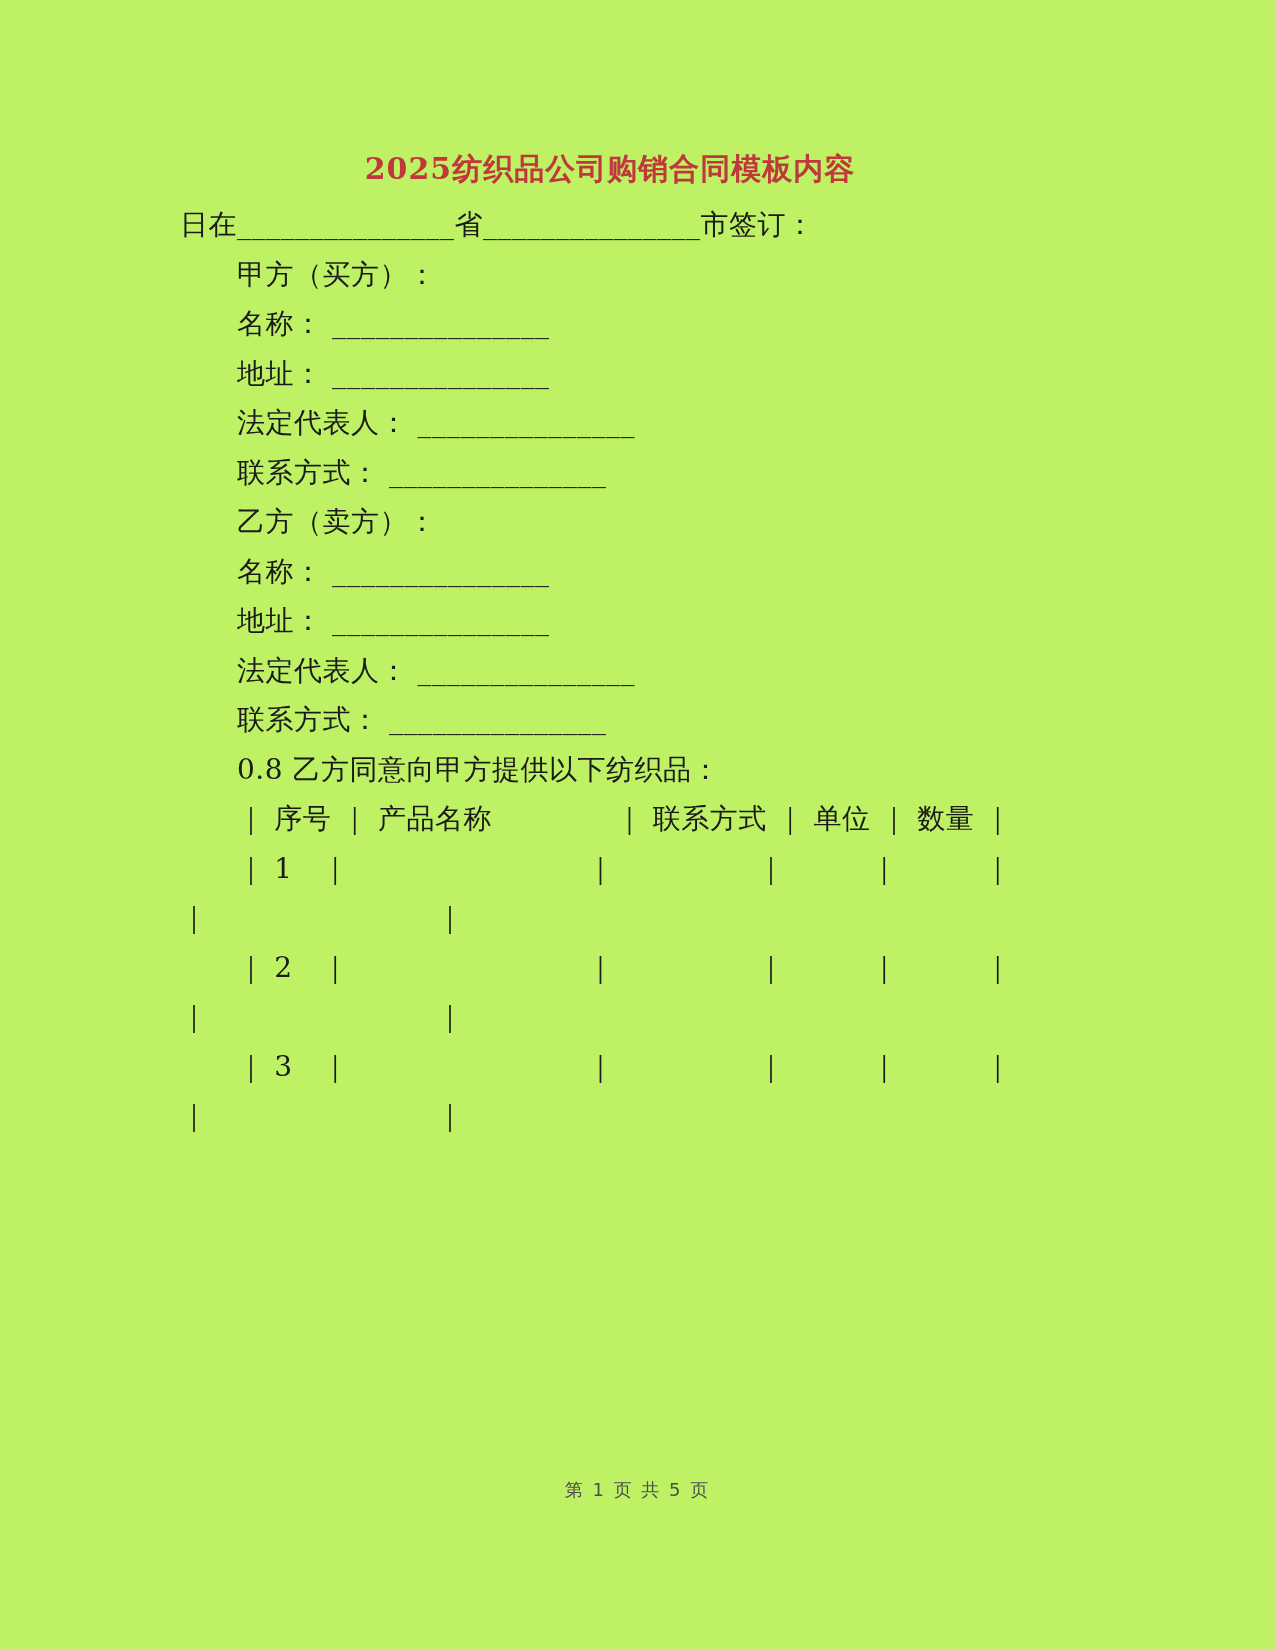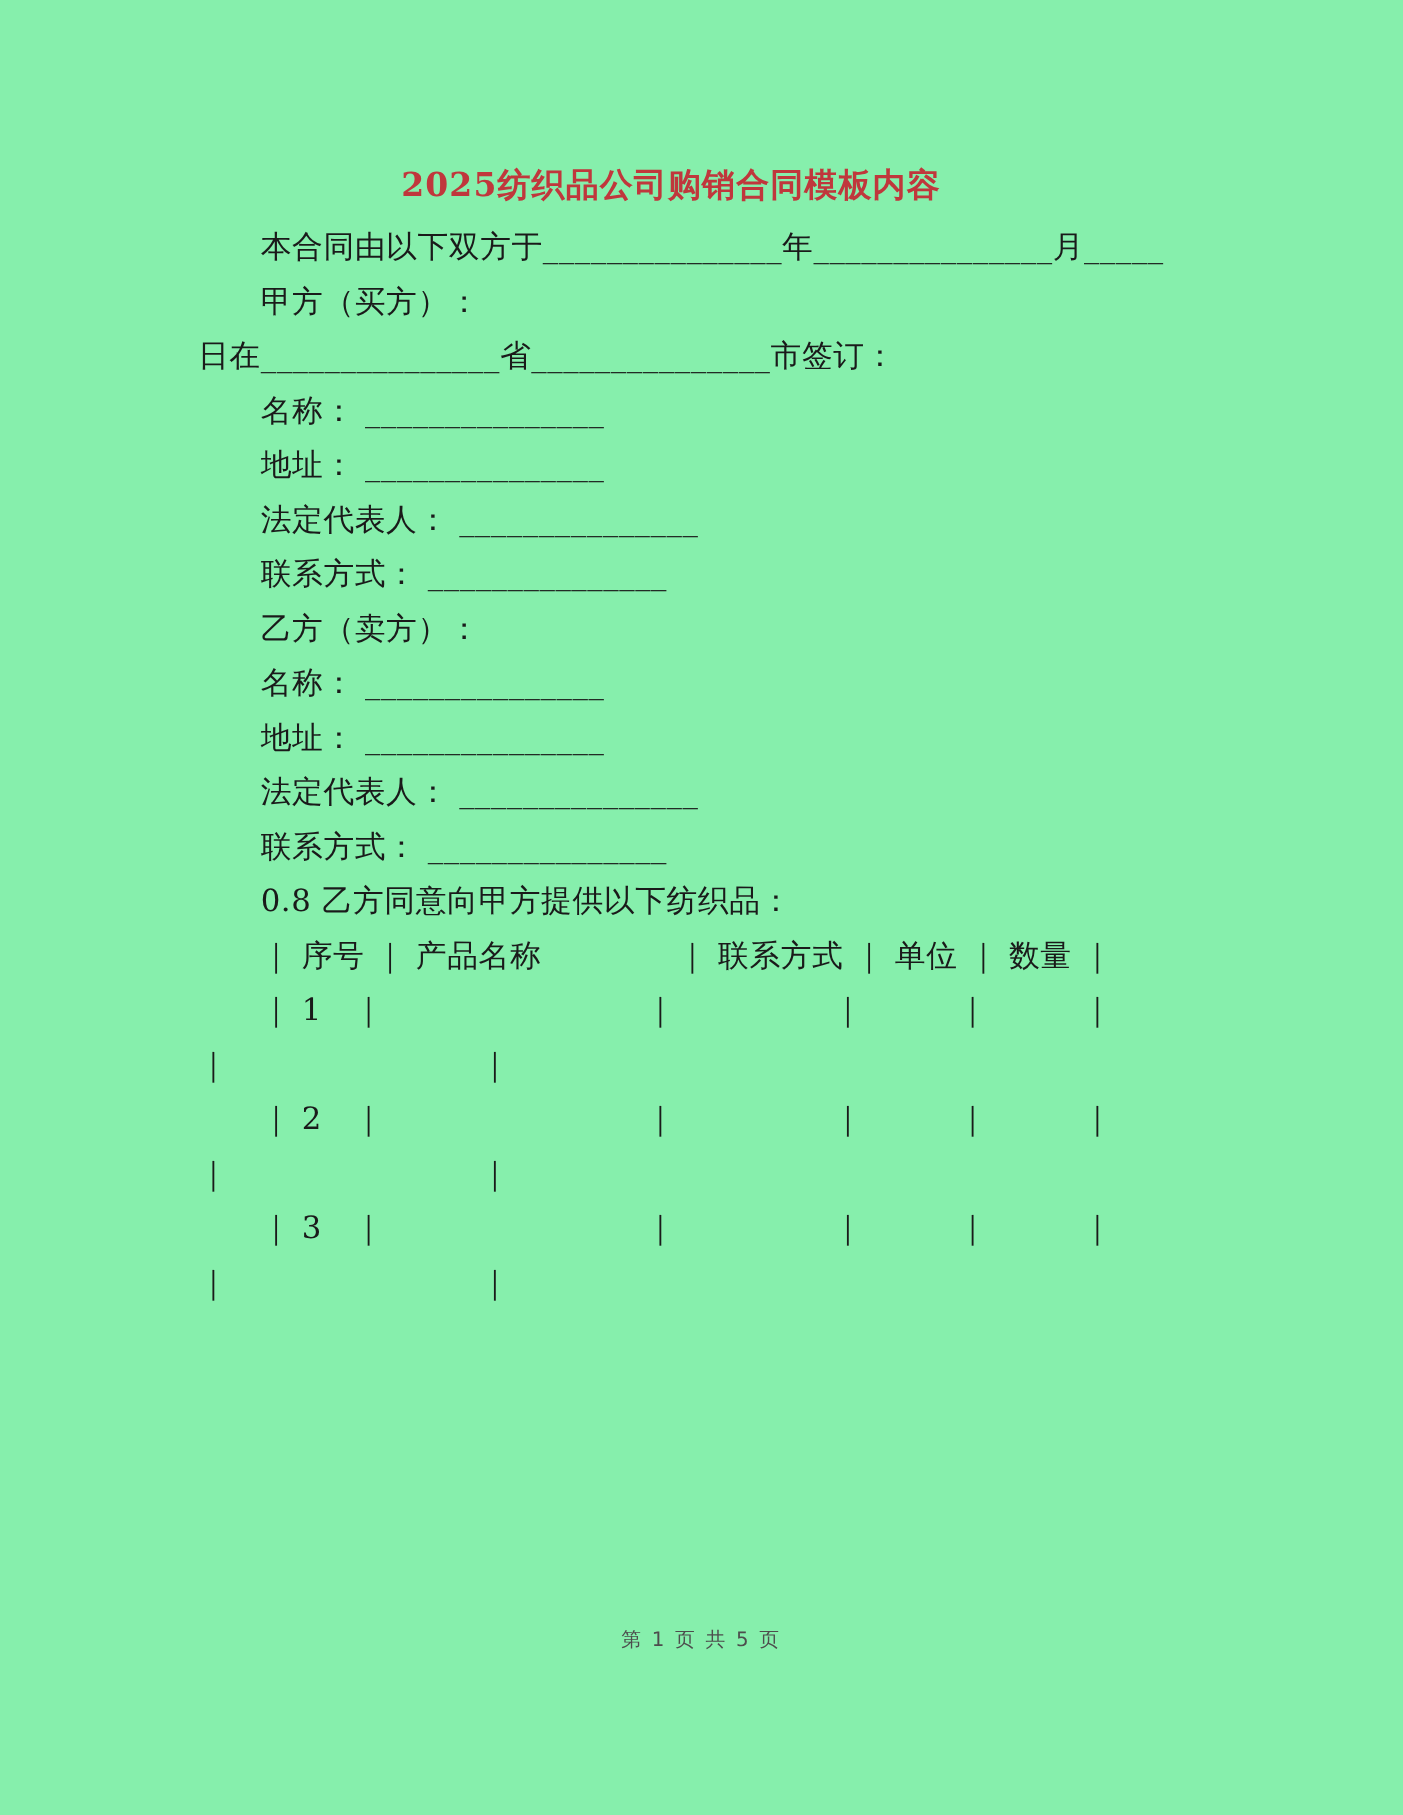--- a/index.html
+++ b/index.html
@@ -11,21 +11,21 @@
     width: 1275px;
     height: 1650px;
     position: relative;
     overflow: hidden;
     font-family: "DejaVu Serif", "Liberation Serif", serif;
     color: #1a1a1a;
   }
   .page {
     position: absolute;
     inset: 0;
-    background: #86efac;
+    background: #bef264;
     text-decoration: underline;
   }
   .content {
     position: absolute;
     top: 144px;
     left: 180px;
     width: 860px;
   }
   .doc-title {
     font-size: 30px;
@@ -60,23 +60,22 @@
     letter-spacing: 2px;
   }
 </style>
 </head>
 <body style="color: rgb(26, 26, 26); background: rgb(255, 255, 255);">
 
 <div class="page">
   <div class="content">
     <h1 class="doc-title" style="color: rgb(192, 55, 60);">2025纺织品公司购销合同模板内容</h1>
     <div>
-        <div class="line indent">本合同由以下双方于_______________年_______________月_____</div>
+        <div class="line">日在_______________省_______________市签订：</div>
         <div class="line indent">甲方（买方）：</div>
-        <div class="line">日在_______________省_______________市签订：</div>
         <div class="line indent">名称： _______________</div>
         <div class="line indent">地址： _______________</div>
         <div class="line indent">法定代表人： _______________</div>
         <div class="line indent">联系方式： _______________</div>
         <div class="line indent">乙方（卖方）：</div>
         <div class="line indent">名称： _______________</div>
         <div class="line indent">地址： _______________</div>
         <div class="line indent">法定代表人： _______________</div>
         <div class="line indent">联系方式： _______________</div>
         <div class="line indent">0.8 乙方同意向甲方提供以下纺织品：</div>

